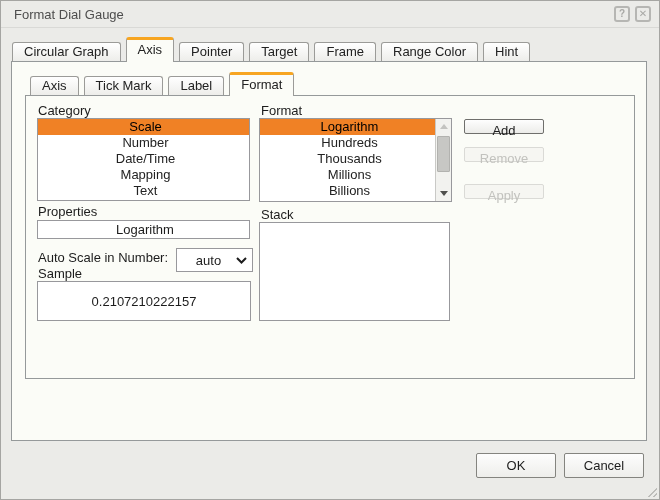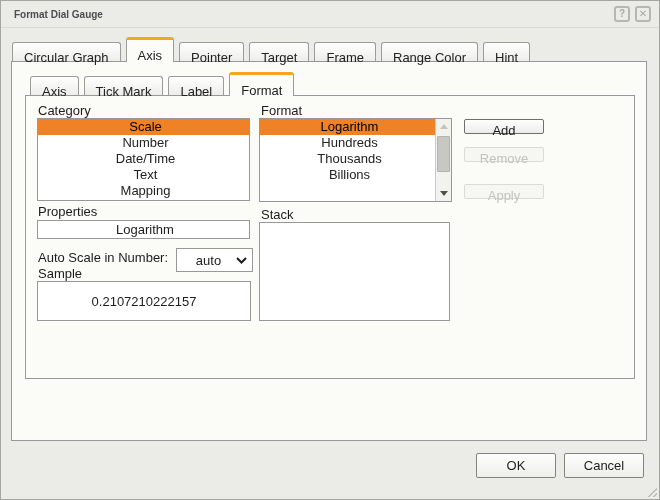--- a/index.html
+++ b/index.html
@@ -8,33 +8,33 @@
     position:relative;width:660px;height:500px;
     background:#ebebe8;border:1px solid #a5a5a2;
     font-family:"Liberation Sans","DejaVu Sans",sans-serif;
     font-size:13px;color:#222;overflow:hidden;
   }
   
   .titlebar{
     height:27px;display:flex;align-items:center;
     padding:0 8px 0 13px;border-bottom:1px solid #d9d9d6;
   }
-  .titlebar .title{font-weight:bold;font-size:10px;color:#4d4d4d;flex:1;}
+  .titlebar .title{font-weight:normal;font-size:13px;color:#4d4d4d;flex:1;}
   .win-btn{
     width:16px;height:16px;margin-left:5px;
     border:2px solid #b6b6b3;border-radius:3px;background:#ebebe8;
     color:#a9a9a6;font-size:10px;font-weight:bold;line-height:12px;
     display:flex;align-items:center;justify-content:center;cursor:default;
   }
   
   .tabrow{position:absolute;display:flex;gap:5px;align-items:flex-end;z-index:3;}
   .main-tabs{left:11px;top:36px;height:24px;}
   .sub-tabs{left:29px;top:71px;height:23px;}
   .tab{
-    height:19px;line-height:18px;padding:6px 11px;
+    height:19px;line-height:18px;padding:0 11px;
     background:linear-gradient(#ffffff,#ededea);
     border:1px solid #9b9b98;border-bottom:none;
     border-radius:3px 3px 0 0;white-space:nowrap;cursor:default;
   }
   .tab.selected{
     background:#fbfcf7;
     border-top:3px solid #f7a521;
     margin-bottom:-1px;
   }
   .main-tabs .tab.selected{height:25px;line-height:20px;}
@@ -133,30 +133,31 @@
     <div class="tab selected">Format</div>
   </div>
 
   <div class="inner-panel"></div>
 
   <div class="abs field-label" style="left:37px;top:102px;">Category</div>
   <div class="abs listbox" style="left:36px;top:117px;width:213px;height:83px;">
     <div class="list-row selected">Scale</div>
     <div class="list-row">Number</div>
     <div class="list-row">Date/Time</div>
+    <div class="list-row">Mapping</div>
     <div class="list-row">Text</div>
-    <div class="list-row">Mapping</div>
   </div>
 
   <div class="abs field-label" style="left:260px;top:102px;">Format</div>
   <div class="abs listbox" style="left:258px;top:117px;width:193px;height:84px;">
     <div style="position:absolute;left:0;top:0;right:16px;bottom:0;">
       <div class="list-row selected">Logarithm</div>
       <div class="list-row">Hundreds</div>
       <div class="list-row">Thousands</div>
+      <div class="list-row">Millions</div>
       <div class="list-row">Billions</div>
     </div>
     <div class="scrollbar">
       <div class="sb-btn sb-up">
           <div class="tri-up"></div>
         </div>
       <div class="sb-thumb"></div>
       <div class="sb-btn sb-down">
           <div class="tri-down"></div>
         </div>

